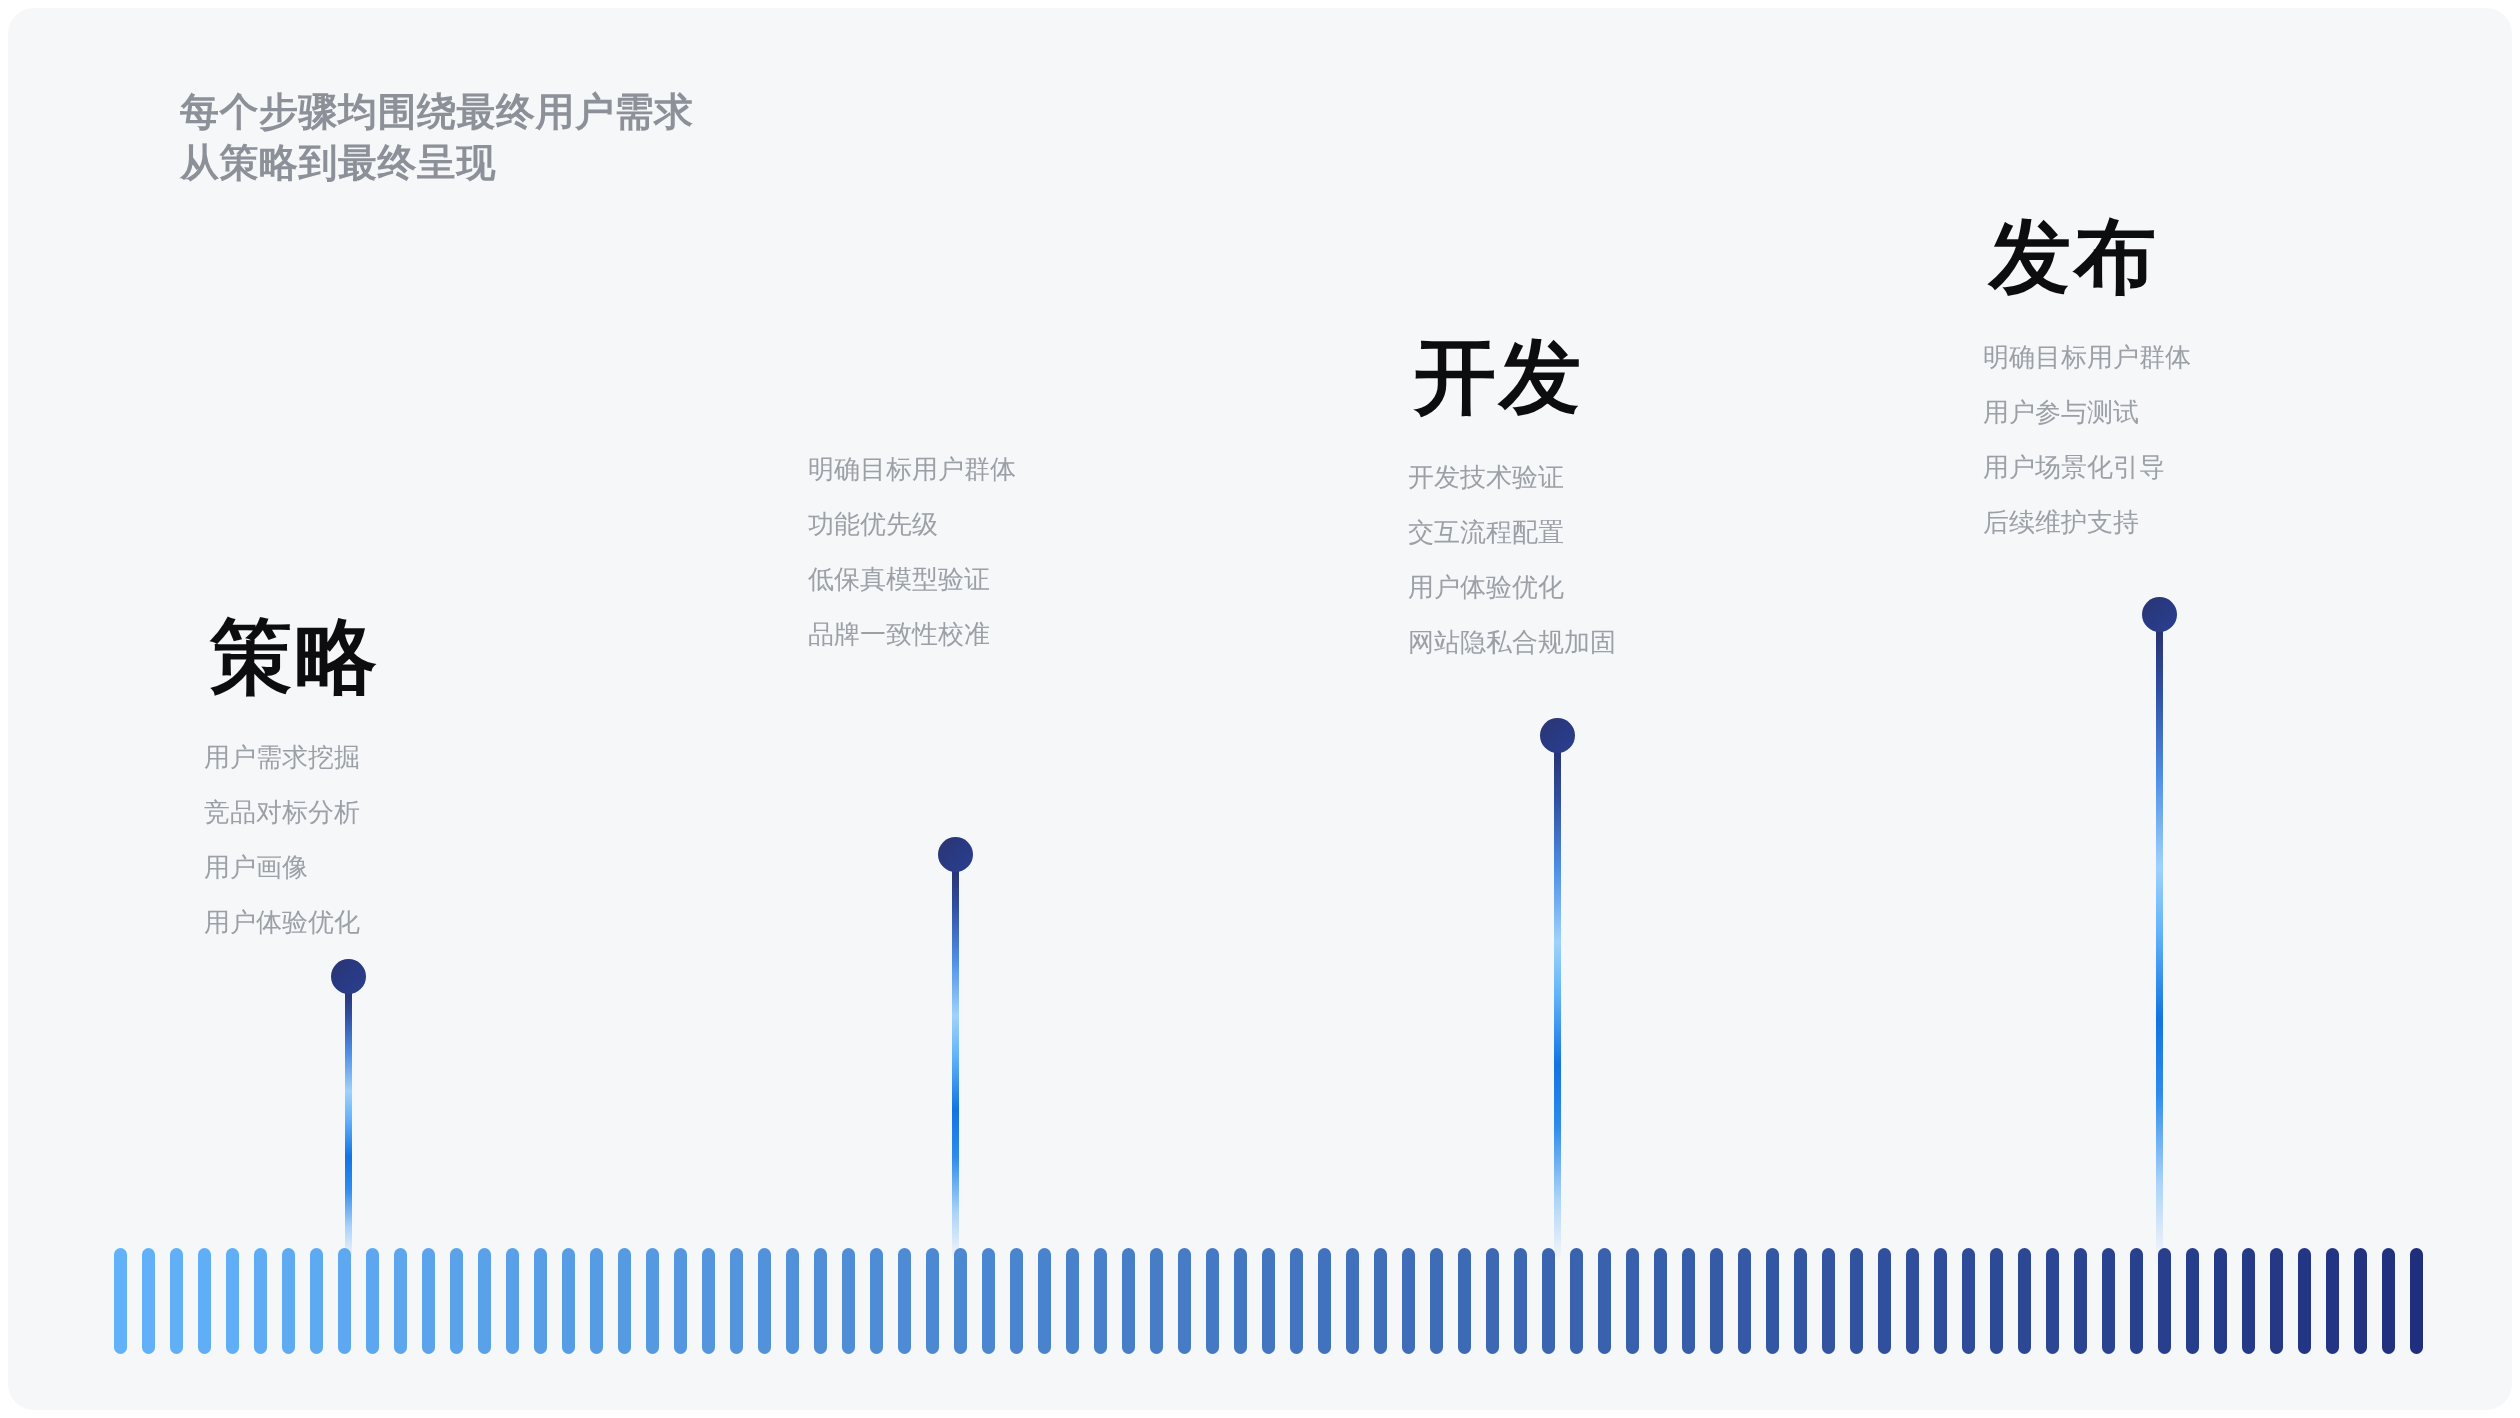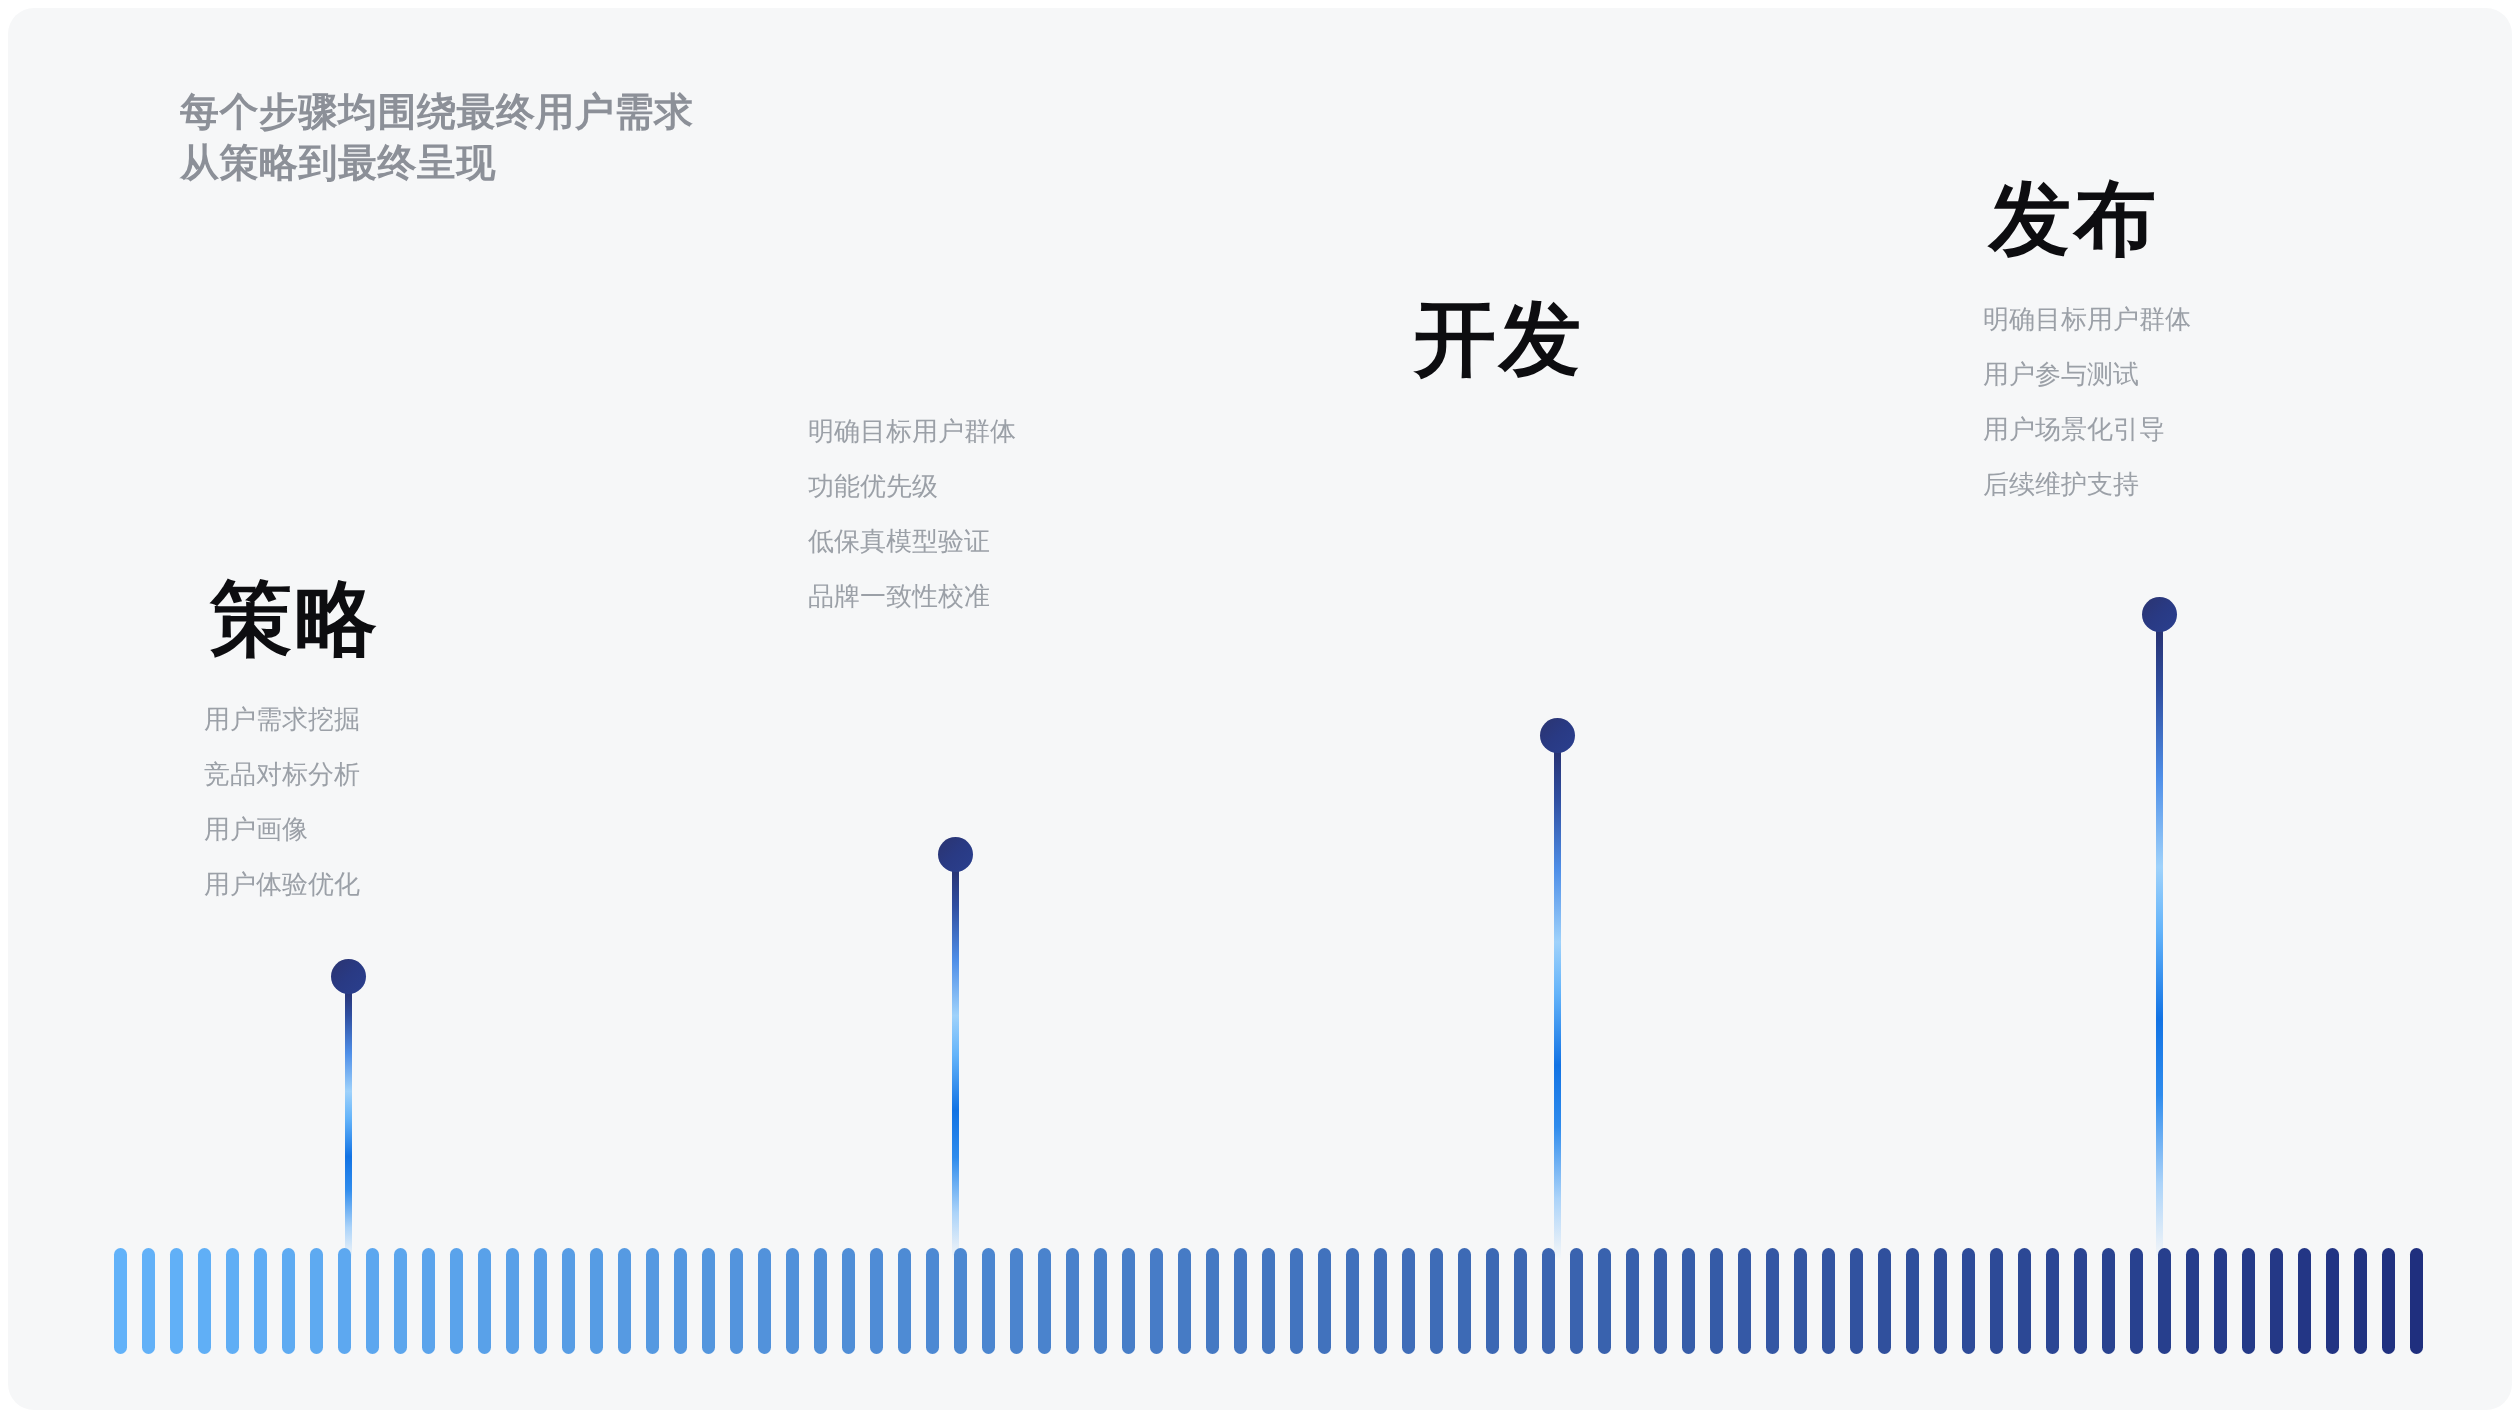--- a/index.html
+++ b/index.html
@@ -43,20 +43,21 @@
     font-weight: 700;
     line-height: 1.32;
     letter-spacing: 0.5px;
     white-space: nowrap;
   }
   .heading-line { display: block; }
 
   
   .milestone {
     position: absolute;
+    margin-top: 38px;
   }
   .milestone-title {
     color: #0d0d10;
     font-weight: 700;
     font-size: 82px;
     line-height: 1;
     letter-spacing: 3px;
     white-space: nowrap;
     margin: 0 0 46px 6px;
   }
@@ -146,20 +147,26 @@
         <li>功能优先级</li>
         <li>低保真模型验证</li>
         <li>品牌一致性校准</li>
       </ul>
     </div>
     <div class="stem" style="left:944px; top:858px; height:394px;"></div>
     <div class="dot" style="left:930px; top:829px;"></div>
 
     <div class="milestone" style="left:1400px; top:290px;">
       <div class="milestone-title">开发</div>
+      <ul class="milestone-items">
+        <li>开发技术验证</li>
+        <li>交互流程配置</li>
+        <li>用户体验优化</li>
+        <li>网站隐私合规加固</li>
+      </ul>
     </div>
     <div class="stem" style="left:1546px; top:739px; height:513px;"></div>
     <div class="dot" style="left:1532px; top:710px;"></div>
 
     <div class="milestone" style="left:1975px; top:170px;">
       <div class="milestone-title">发布</div>
       <ul class="milestone-items">
         <li>明确目标用户群体</li>
         <li>用户参与测试</li>
         <li>用户场景化引导</li>

